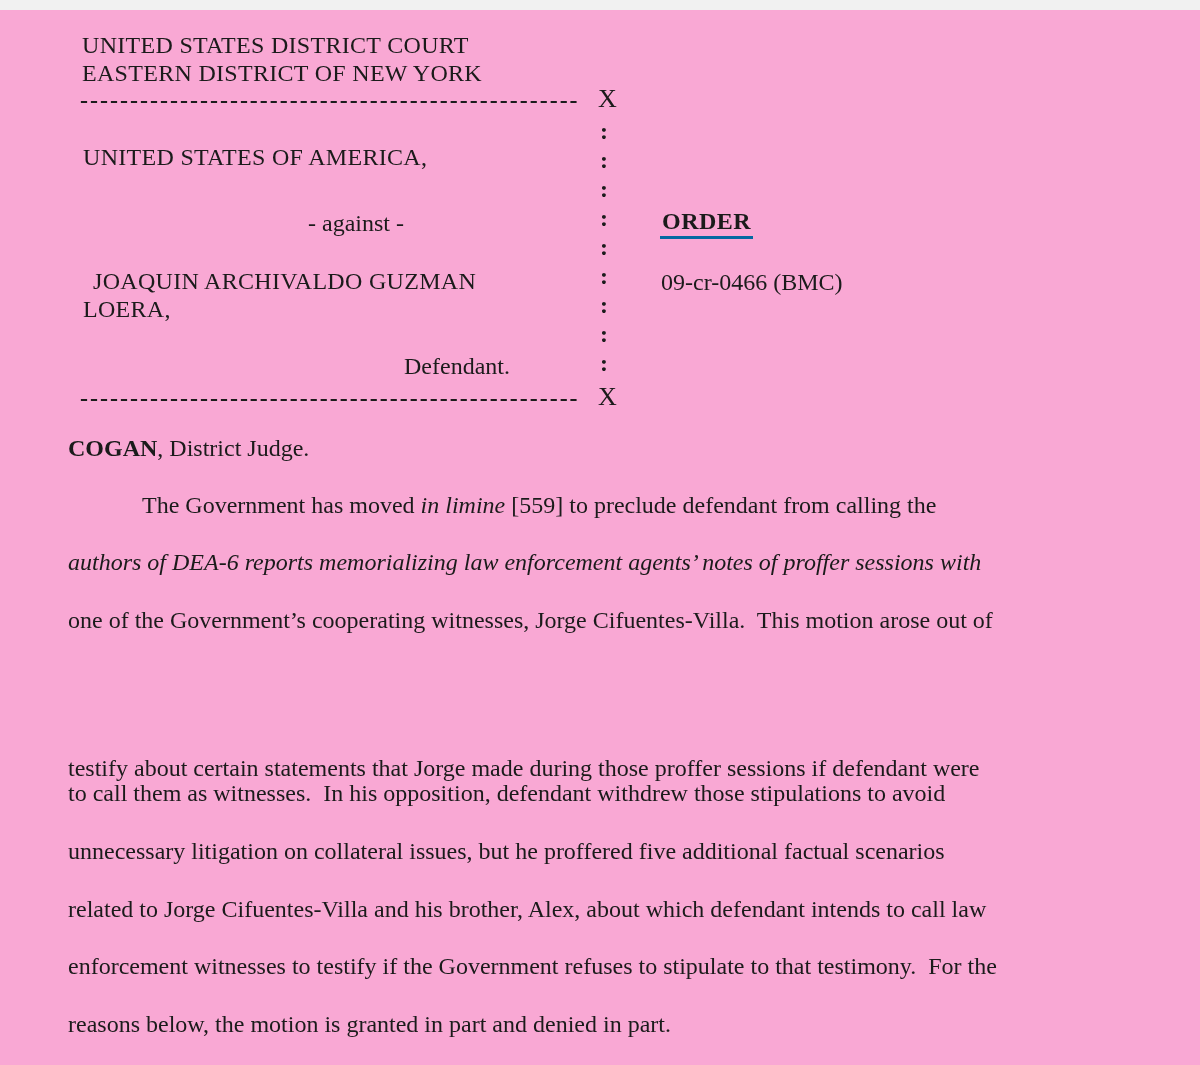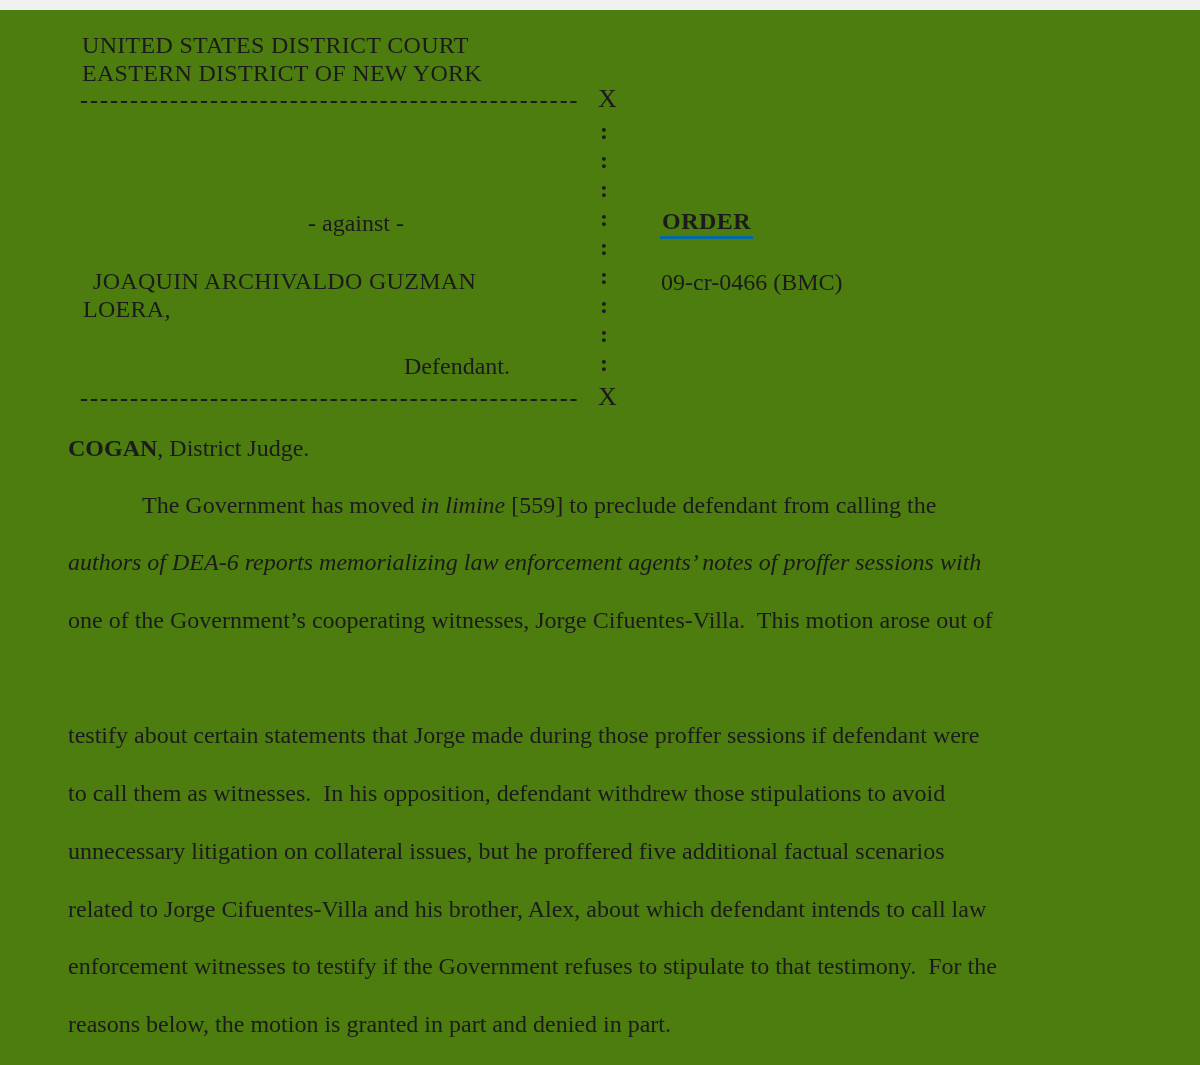--- a/index.html
+++ b/index.html
@@ -1,21 +1,21 @@
 <!DOCTYPE html>
 <html><head>
 <meta charset="utf-8">
 <style>
   * { margin: 0; padding: 0; box-sizing: border-box; }
   html, body { background: #ffffff; }
   .page {
     position: relative;
     width: 1200px;
     height: 1065px;
-    background: #4d7c0f;
+    background: #f9a8d4;
     overflow: hidden;
     font-family: "Liberation Serif", "DejaVu Serif", serif;
     color: #1b1b1b;
   }
   .scan-strip-top {
     position: absolute; left: 0; top: 0;
     width: 1200px; height: 10px;
     background: #f1f1f1;
   }
   .abs { position: absolute; white-space: pre; }
@@ -73,20 +73,21 @@
   <div class="colon-column">:
 :
 :
 :
 :
 :
 :
 :
 :</div>
 
+  <div class="abs t24 caps" style="left:83px; top:143px;">UNITED STATES OF AMERICA,</div>
 
   <div class="abs t24" style="left:269px; top:209px;margin-left:39px;">- against -</div>
 
   <div class="abs" style="left:660px; top:208px;"><span class="order-title">ORDER</span></div>
 
   <div class="abs t24 caps" style="left:93px; top:267px;">JOAQUIN ARCHIVALDO GUZMAN</div>
   <div class="abs t24 caps" style="left:83px; top:295px;">LOERA,</div>
 
   <div class="abs t24" style="left:661px; top:268px;">09-cr-0466 (BMC)</div>
 
@@ -94,20 +95,20 @@
 
   <div class="dashes" style="left:80px; top:384px;">----------------------------------------------------------------------</div>
   <div class="xmark" style="left:598px; top:383px;">X</div>
 
   <div class="bline" style="top:434px;"><span class="bold">COGAN</span><span>, District Judge.</span></div>
 
   <div class="bline" style="left:142px; top:491px;"><span>The Government has moved </span><span class="italic">in limine</span><span> [559] to preclude defendant from calling the</span></div>
 
   <div class="bline" style="top:548px;font-style:italic;">authors of DEA-6 reports memorializing law enforcement agents’ notes of proffer sessions with</div>
   <div class="bline" style="top:606px;">one of the Government’s cooperating witnesses, Jorge Cifuentes-Villa.  This motion arose out of</div>
-  <div class="bline" style="top:721px;">testify about certain statements that Jorge made during those proffer sessions if defendant were</div>
+  <div class="bline" style="top:754px;">testify about certain statements that Jorge made during those proffer sessions if defendant were</div>
   <div class="bline" style="top:779px;">to call them as witnesses.  In his opposition, defendant withdrew those stipulations to avoid</div>
   <div class="bline" style="top:837px;">unnecessary litigation on collateral issues, but he proffered five additional factual scenarios</div>
   <div class="bline" style="top:895px;">related to Jorge Cifuentes-Villa and his brother, Alex, about which defendant intends to call law</div>
   <div class="bline" style="top:952px;">enforcement witnesses to testify if the Government refuses to stipulate to that testimony.  For the</div>
   <div class="bline" style="top:1010px;">reasons below, the motion is granted in part and denied in part.</div>
 
 </div>
 
 </body></html>

